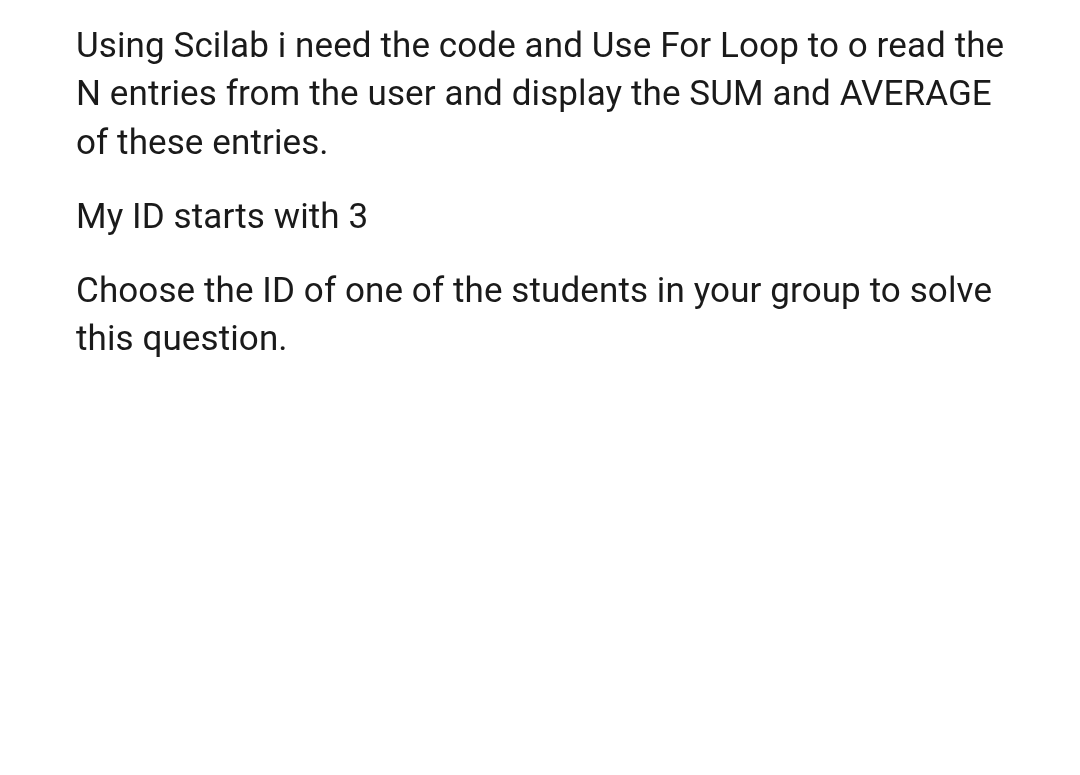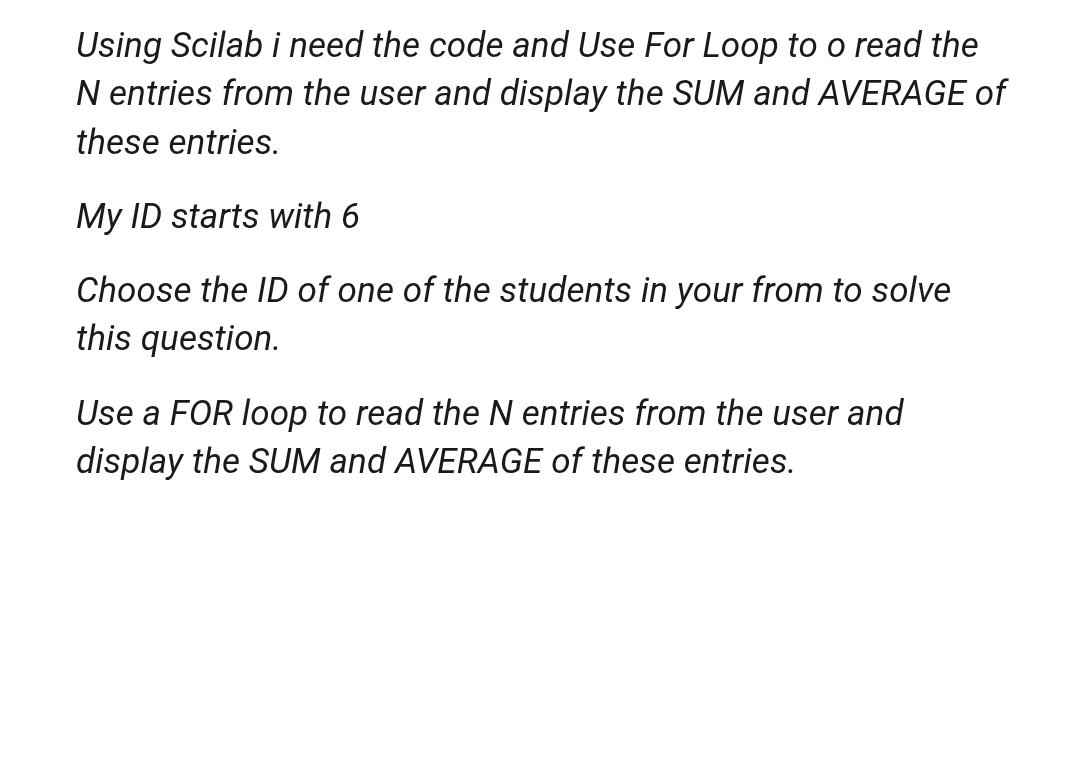--- a/index.html
+++ b/index.html
@@ -9,34 +9,32 @@
     height: 775px;
     background: #ffffff;
     font-family: -apple-system, BlinkMacSystemFont, "Segoe UI", Roboto, "Helvetica Neue", Arial, sans-serif;
     color: #1a1a1a;
   }
   .page {
     box-sizing: border-box;
     padding: 22px 70px 40px 76px;
     width: 1080px;
     height: 775px;
-    font-style: italic;
   }
   p {
     margin: 0;
     font-size: 35px;
     line-height: 1.38;
     font-weight: 400;
     letter-spacing: 0.1px;
   }
   .block {
     margin-bottom: 26px;
   }
 </style>
 </head>
 <body>
 
 <div class="page">
   <p class="block">Using Scilab i need the code and Use For Loop to o read the N entries from the user and display the SUM and AVERAGE of these entries.</p>
-  <p class="block">My ID starts with 6</p>
-  <p class="block">Choose the ID of one of the students in your from to solve this question.</p>
-  <p class="block">Use a FOR loop to read the N entries from the user and display the SUM and AVERAGE of these entries.</p>
+  <p class="block">My ID starts with 3</p>
+  <p class="block">Choose the ID of one of the students in your group to solve this question.</p>
 </div>
 
 </body></html>

